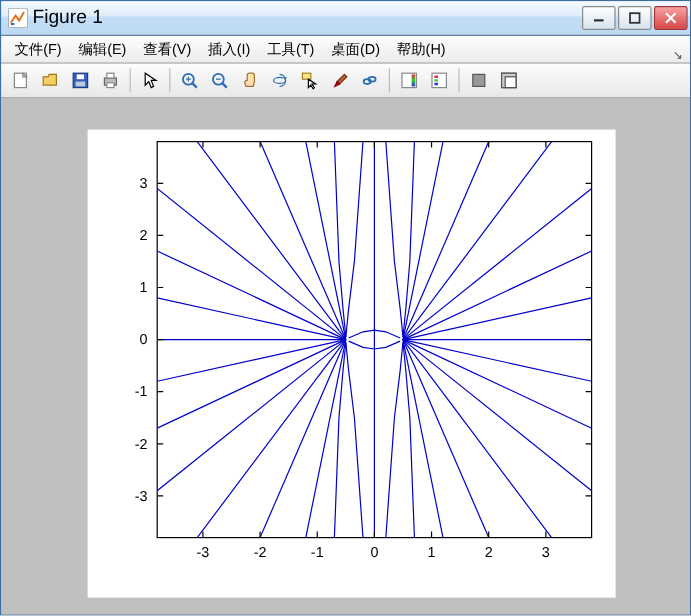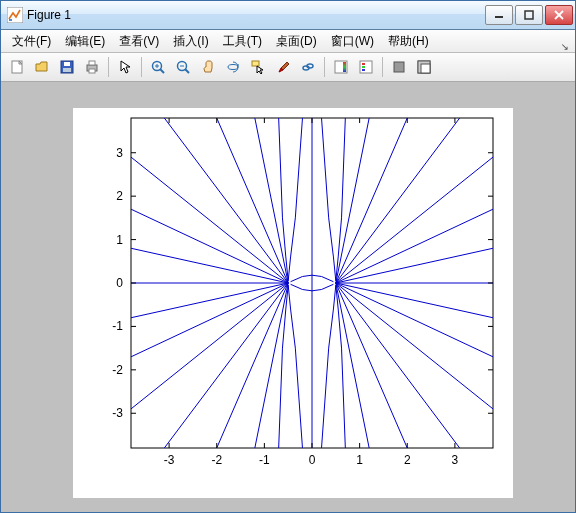--- a/index.html
+++ b/index.html
@@ -1,19 +1,19 @@
 <!DOCTYPE html>
 <html><head>
 <meta charset="utf-8">
 <style>
 html,body{margin:0;padding:0;font-family:"Microsoft YaHei","SimSun",Tahoma,sans-serif;font-size:12px;background:#fff}
 .window{width:576px;height:513px;box-sizing:border-box;border:1px solid #3a6ea5;background:#c0c0c0;display:flex;flex-direction:column}
 .titlebar{height:28px;background:linear-gradient(to bottom,#f6fbff 0%,#dcecfb 45%,#c3def6 46%,#bdd9f2 100%);display:flex;align-items:center;padding:0 2px;border-bottom:1px solid #5a7fa0}
 .app-icon{width:16px;height:16px;margin:0 4px}
-.title-text{flex:1;color:#000;font-size:12px}
+.title-text{flex:1;color:#000;font-size:16px}
 .win-btns{display:flex;gap:2px}
 .win-btn{width:26px;height:18px;border:1px solid #8a8a8a;border-radius:2px;display:flex;align-items:center;justify-content:center;font-size:10px;background:linear-gradient(to bottom,#fefefe,#d8e4f0)}
 .win-btn.close{background:linear-gradient(to bottom,#f7a3a3,#d64545);color:#fff;border-color:#a03030}
 .menubar{height:22px;background:linear-gradient(to bottom,#fdfdfd,#ececec);display:flex;align-items:flex-end;padding:0 4px;border-bottom:1px solid #bbb;position:relative}
 .menu-item{padding:2px 7px;color:#000;cursor:default}
 .menu-arrow{position:absolute;right:6px;font-size:10px;color:#555}
 .toolbar{height:28px;background:linear-gradient(to bottom,#fcfcfc,#e8e8e8);display:flex;align-items:center;padding:0 4px;border-bottom:1px solid #aaa;gap:1px}
 .tb-btn{width:22px;height:22px;display:flex;align-items:center;justify-content:center;border:1px solid transparent;border-radius:2px}
 .tb-sep{width:1px;height:20px;background:#bbb;margin:0 3px}
 .canvas-area{flex:1;background:#c0c0c0;position:relative}
@@ -53,21 +53,20 @@
     </div>
   </div>
 
   <div class="menubar">
     <span class="menu-item">文件(F)</span>
     <span class="menu-item">编辑(E)</span>
     <span class="menu-item">查看(V)</span>
     <span class="menu-item">插入(I)</span>
     <span class="menu-item">工具(T)</span>
     <span class="menu-item">桌面(D)</span>
-    <span class="menu-item">窗口(W)</span>
     <span class="menu-item">帮助(H)</span>
     <span class="menu-arrow">↘</span>
   </div>
 
   <div class="toolbar">
     <div class="tb-btn">
         <svg width="16" height="16">
           <rect x="3" y="2" width="10" height="12" fill="#fff" stroke="#888"></rect>
           <path d="M10 2 L13 5 L10 5 Z" fill="#ddd" stroke="#888"></path>
         </svg>

